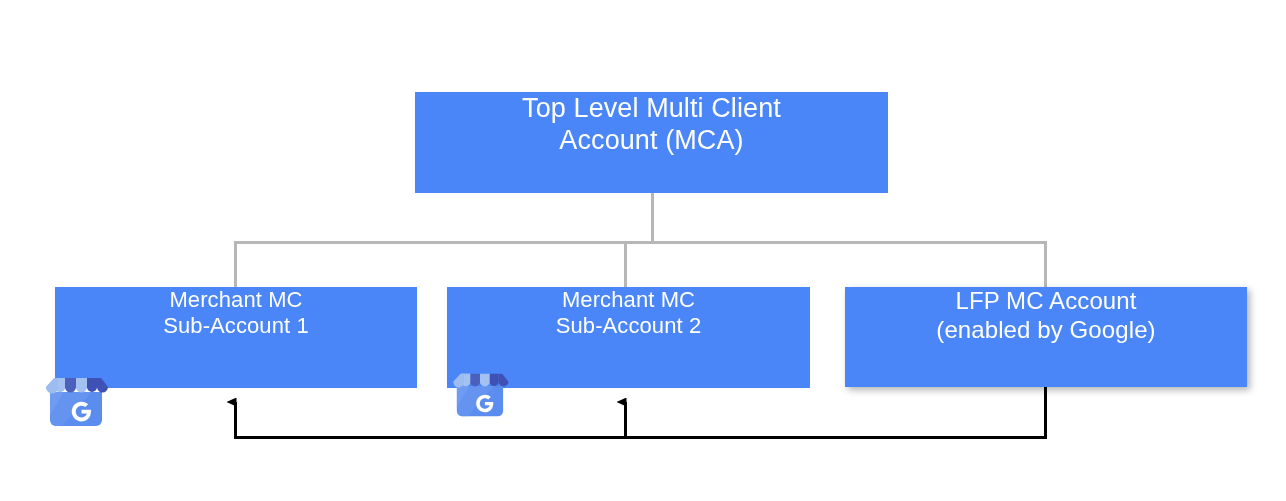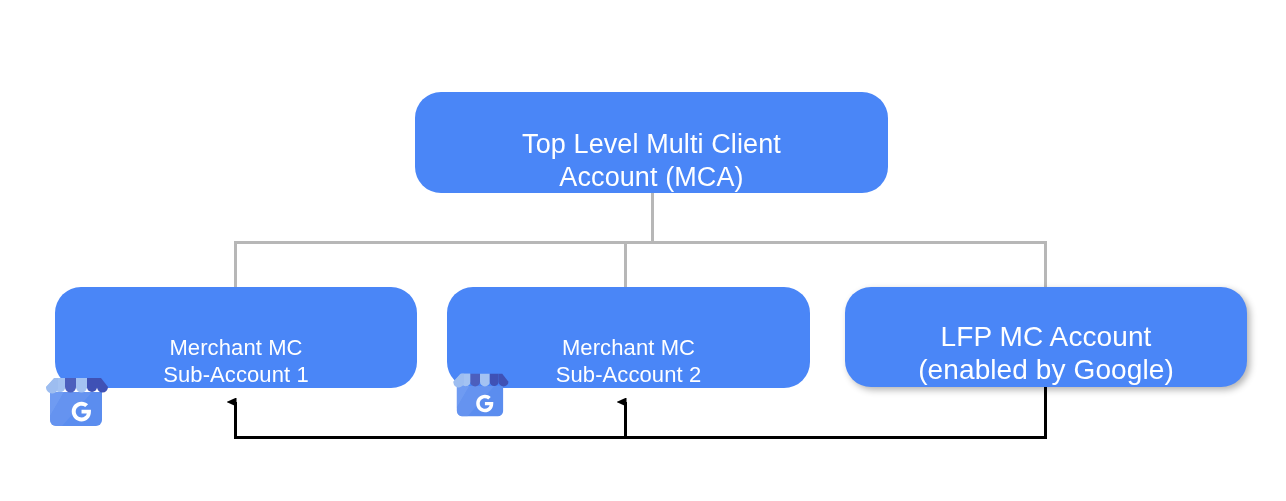--- a/index.html
+++ b/index.html
@@ -28,27 +28,26 @@
     width: 1286px;
     height: 501px;
     pointer-events: none;
   }
 
   
   .node {
     position: absolute;
     box-sizing: border-box;
     display: flex;
-    align-items: flex-end;
+    align-items: flex-start;
     justify-content: center;
     text-align: center;
     color: #ffffff;
     line-height: 1.20;
     letter-spacing: 0.1px;
-    border-radius: 26px;
   }
   .node .node-label {
     display: block;
     width: 100%;
     padding: 0 10px;
     box-sizing: border-box;
     white-space: pre-line;
   }
 
   #node-mca {
@@ -70,21 +69,21 @@
     top: 287px;
     width: 363px;
     height: 101px;
     font-size: 22px;
   }
   #node-lfp {
     left: 845px;
     top: 287px;
     width: 402px;
     height: 100px;
-    font-size: 28px;
+    font-size: 24px;
     box-shadow: 3px 3px 7px rgba(0,0,0,0.30);
   }
 
   
   .gmb-icon {
     position: absolute;
   }
   #gmb-icon-1 {
     left: 40px;
     top: 366px;

